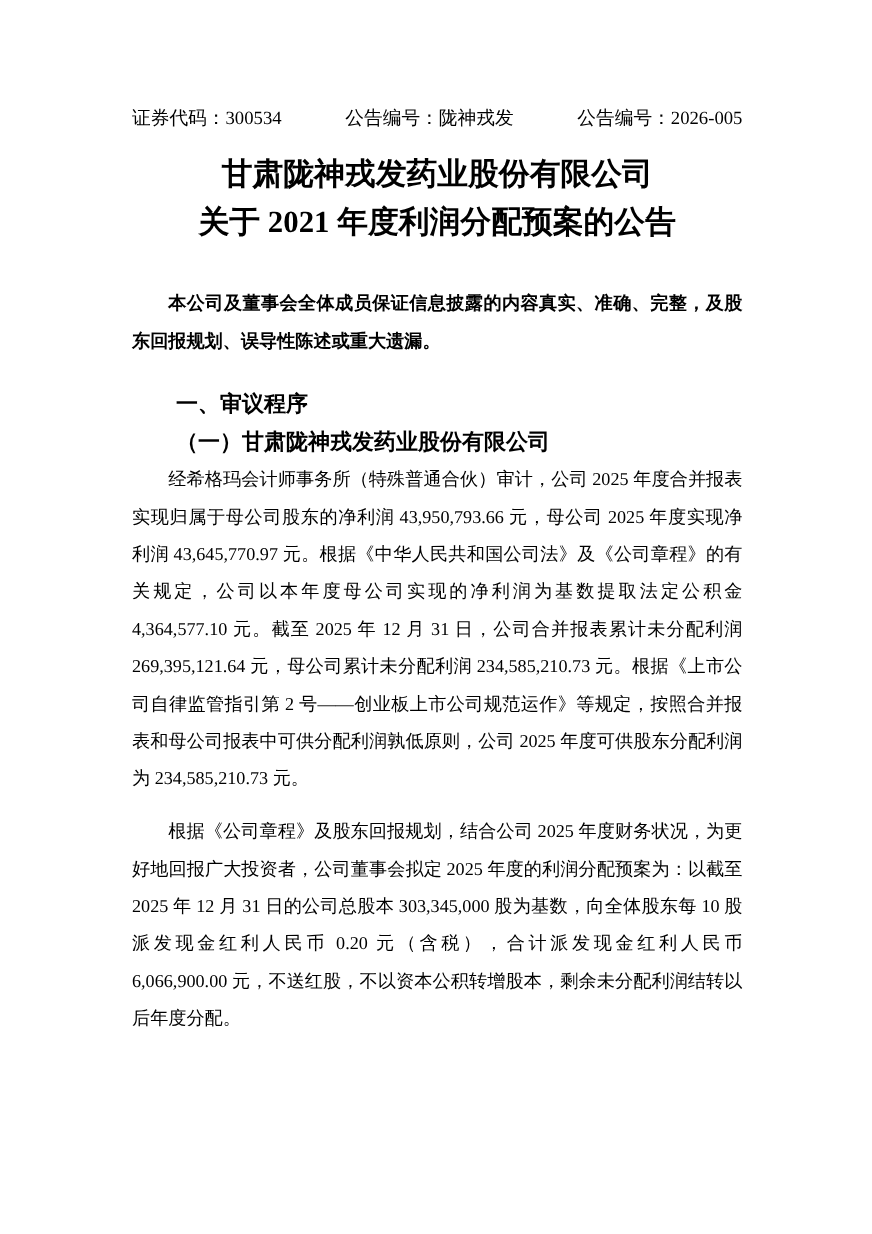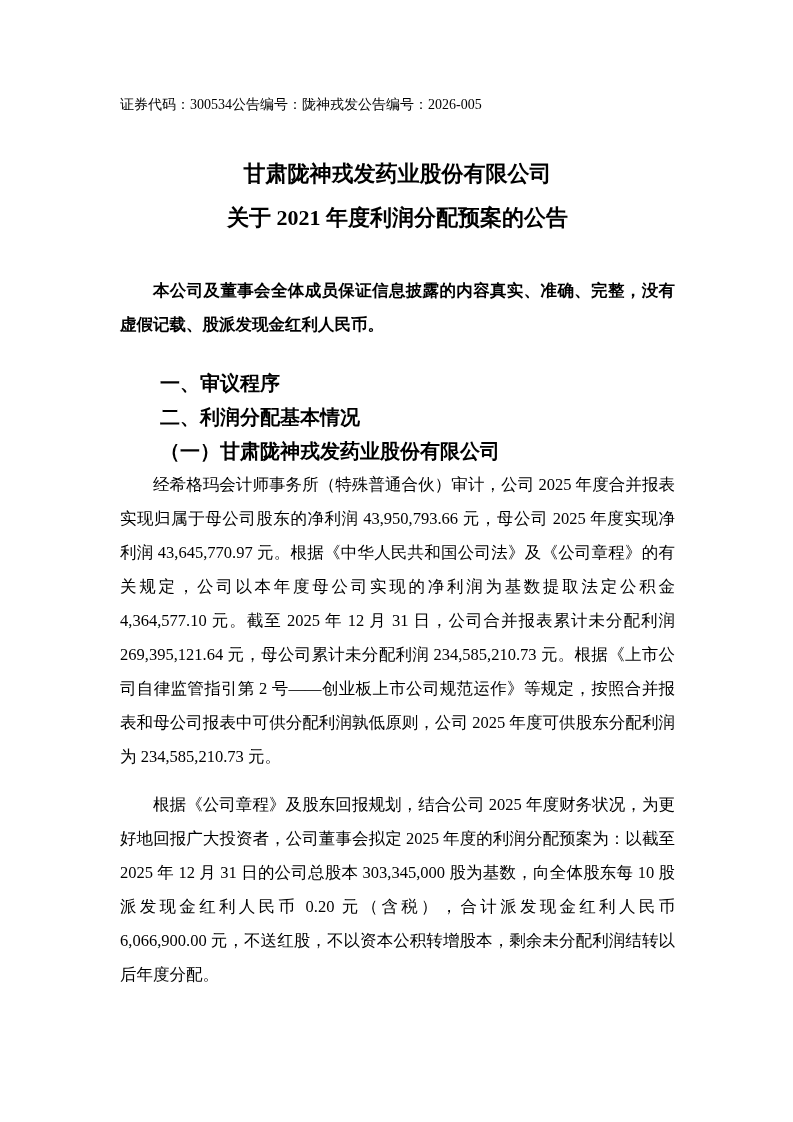--- a/index.html
+++ b/index.html
@@ -14,29 +14,30 @@
     margin: 0 auto;
     background: #ffffff;
     font-family: "Liberation Serif", "DejaVu Serif", serif;
     color: #000000;
     box-sizing: border-box;
     padding: 96px 118px 0 120px;
     overflow: hidden;
   }
   .doc-header {
     display: flex;
+    justify-content: space-between;
     align-items: baseline;
-    font-size: 14px;
-    margin-bottom: 38px;
+    font-size: 17px;
+    margin-bottom: 18px;
     white-space: nowrap;
   }
   .title-block {
     text-align: center;
     font-weight: bold;
-    font-size: 22px;
+    font-size: 28px;
     line-height: 44px;
     margin-bottom: 34px;
   }
   .body-text {
     font-size: 16.5px;
     line-height: 34px;
     text-align: justify;
     text-justify: inter-ideograph;
   }
   p.para {
@@ -69,27 +70,26 @@
     <span>公告编号：2026-005</span>
   </div>
 
   <div class="title-block">
     <div>甘肃陇神戎发药业股份有限公司</div>
     <div>关于 2021 年度利润分配预案的公告</div>
   </div>
 
   <div class="body-text">
 
-    <p class="bold-para">本公司及董事会全体成员保证信息披露的内容真实、准确、完整，没有虚假记载、股派发现金红利人民币。</p>
+    <p class="bold-para">本公司及董事会全体成员保证信息披露的内容真实、准确、完整，及股东回报规划、误导性陈述或重大遗漏。</p>
 
     <div class="gap-lg"></div>
 
     <h3 class="sec-heading">一、审议程序</h3>
 
-    <h3 class="sec-heading">二、利润分配基本情况</h3>
     <h3 class="sec-heading">（一）甘肃陇神戎发药业股份有限公司</h3>
 
     <p class="para">经希格玛会计师事务所（特殊普通合伙）审计，公司 2025 年度合并报表实现归属于母公司股东的净利润 43,950,793.66 元，母公司 2025 年度实现净利润 43,645,770.97 元。根据《中华人民共和国公司法》及《公司章程》的有关规定，公司以本年度母公司实现的净利润为基数提取法定公积金 4,364,577.10 元。截至 2025 年 12 月 31 日，公司合并报表累计未分配利润 269,395,121.64 元，母公司累计未分配利润 234,585,210.73 元。根据《上市公司自律监管指引第 2 号——创业板上市公司规范运作》等规定，按照合并报表和母公司报表中可供分配利润孰低原则，公司 2025 年度可供股东分配利润为 234,585,210.73 元。</p>
 
     <div class="gap-md"></div>
 
     <p class="para">根据《公司章程》及股东回报规划，结合公司 2025 年度财务状况，为更好地回报广大投资者，公司董事会拟定 2025 年度的利润分配预案为：以截至 2025 年 12 月 31 日的公司总股本 303,345,000 股为基数，向全体股东每 10 股派发现金红利人民币 0.20 元（含税），合计派发现金红利人民币 6,066,900.00 元，不送红股，不以资本公积转增股本，剩余未分配利润结转以后年度分配。</p>
 
   </div>
 

